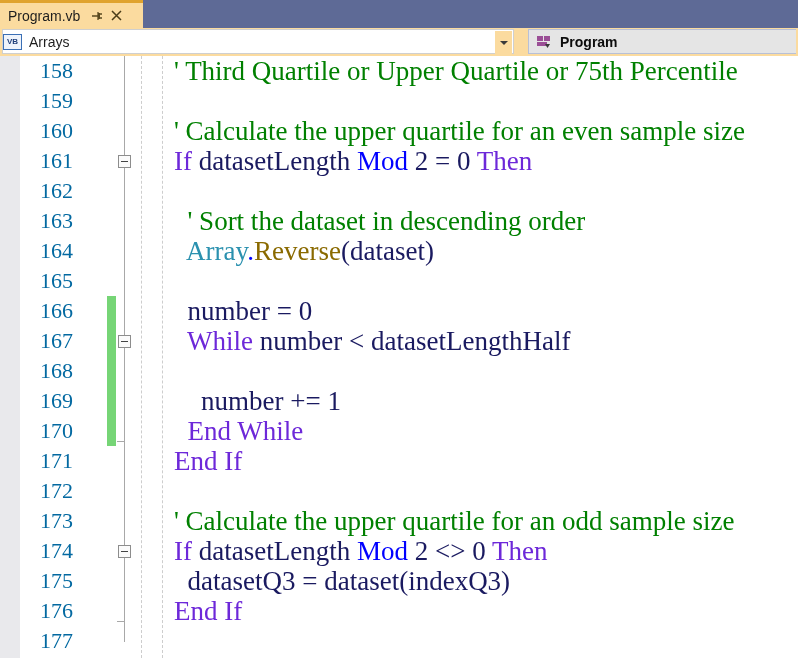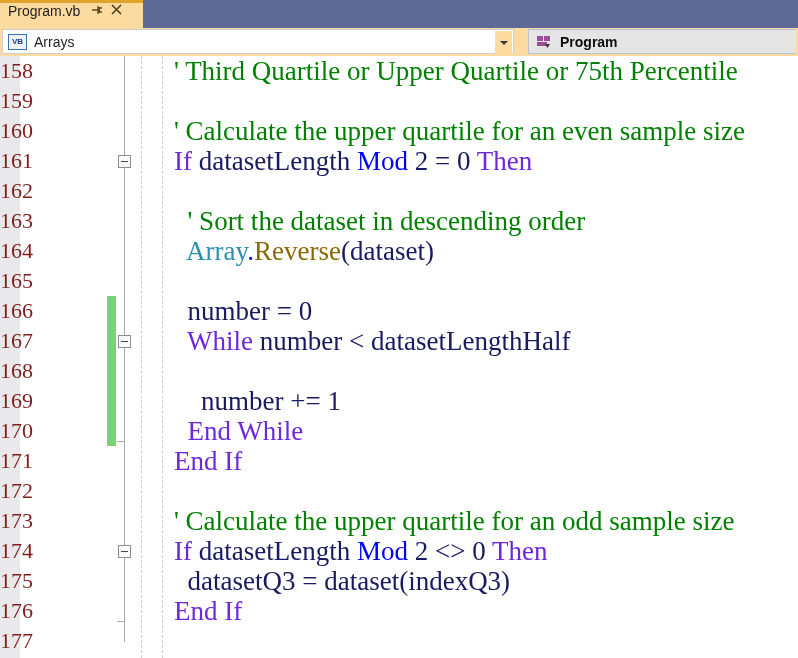--- a/index.html
+++ b/index.html
@@ -24,21 +24,21 @@
   }
   .tab-active {
     position: absolute;
     left: 0; top: 0;
     height: 28px;
     width: 143px;
     background: #fbdb9f;
     border-top: 3px solid #e0a32e;
     box-sizing: border-box;
     display: flex;
-    align-items: flex-start;
+    align-items: center;
     padding-left: 8px;
     color: #1e1e1e;
     font-size: 14px;
     font-family: "Liberation Sans", sans-serif;
     cursor: default;
   }
   .tab-title { color: #1e1e1e; font-size: 14px; white-space: nowrap; }
   .tab-pin {
     margin-left: 9px;
     width: 14px; height: 14px;
@@ -62,21 +62,20 @@
   }
   .nav-left {
     position: absolute;
     left: 2px; top: 1px;
     width: 512px; height: 25px;
     background: #ffffff;
     border: 1px solid #cfcfcf;
     box-sizing: border-box;
     display: flex;
     align-items: center;
-    padding-left: 5px;
   }
   .vb-icon {
     width: 17px; height: 14px;
     border: 1px solid #3a6fb5;
     background: #eef3fb;
     color: #1f3f7a;
     font-size: 8px;
     font-weight: bold;
     line-height: 13px;
     text-align: center;
@@ -173,24 +172,24 @@
     width: 798px;
   }
   .line {
     position: relative;
     height: 30px;
     line-height: 30px;
     white-space: pre;
   }
   .lineno {
     position: absolute;
-    left: 0;
+    left: 14px;
     width: 85px;
-    text-align: left;
-    color: #7f1d1d;
+    text-align: center;
+    color: #0369a1;
     font-family: "Liberation Serif", serif;
     font-size: 22px;
     line-height: 30px;
     user-select: none;
   }
   .code {
     position: absolute;
     left: 174px;
     font-family: "Liberation Serif", serif;
     font-size: 27px;

